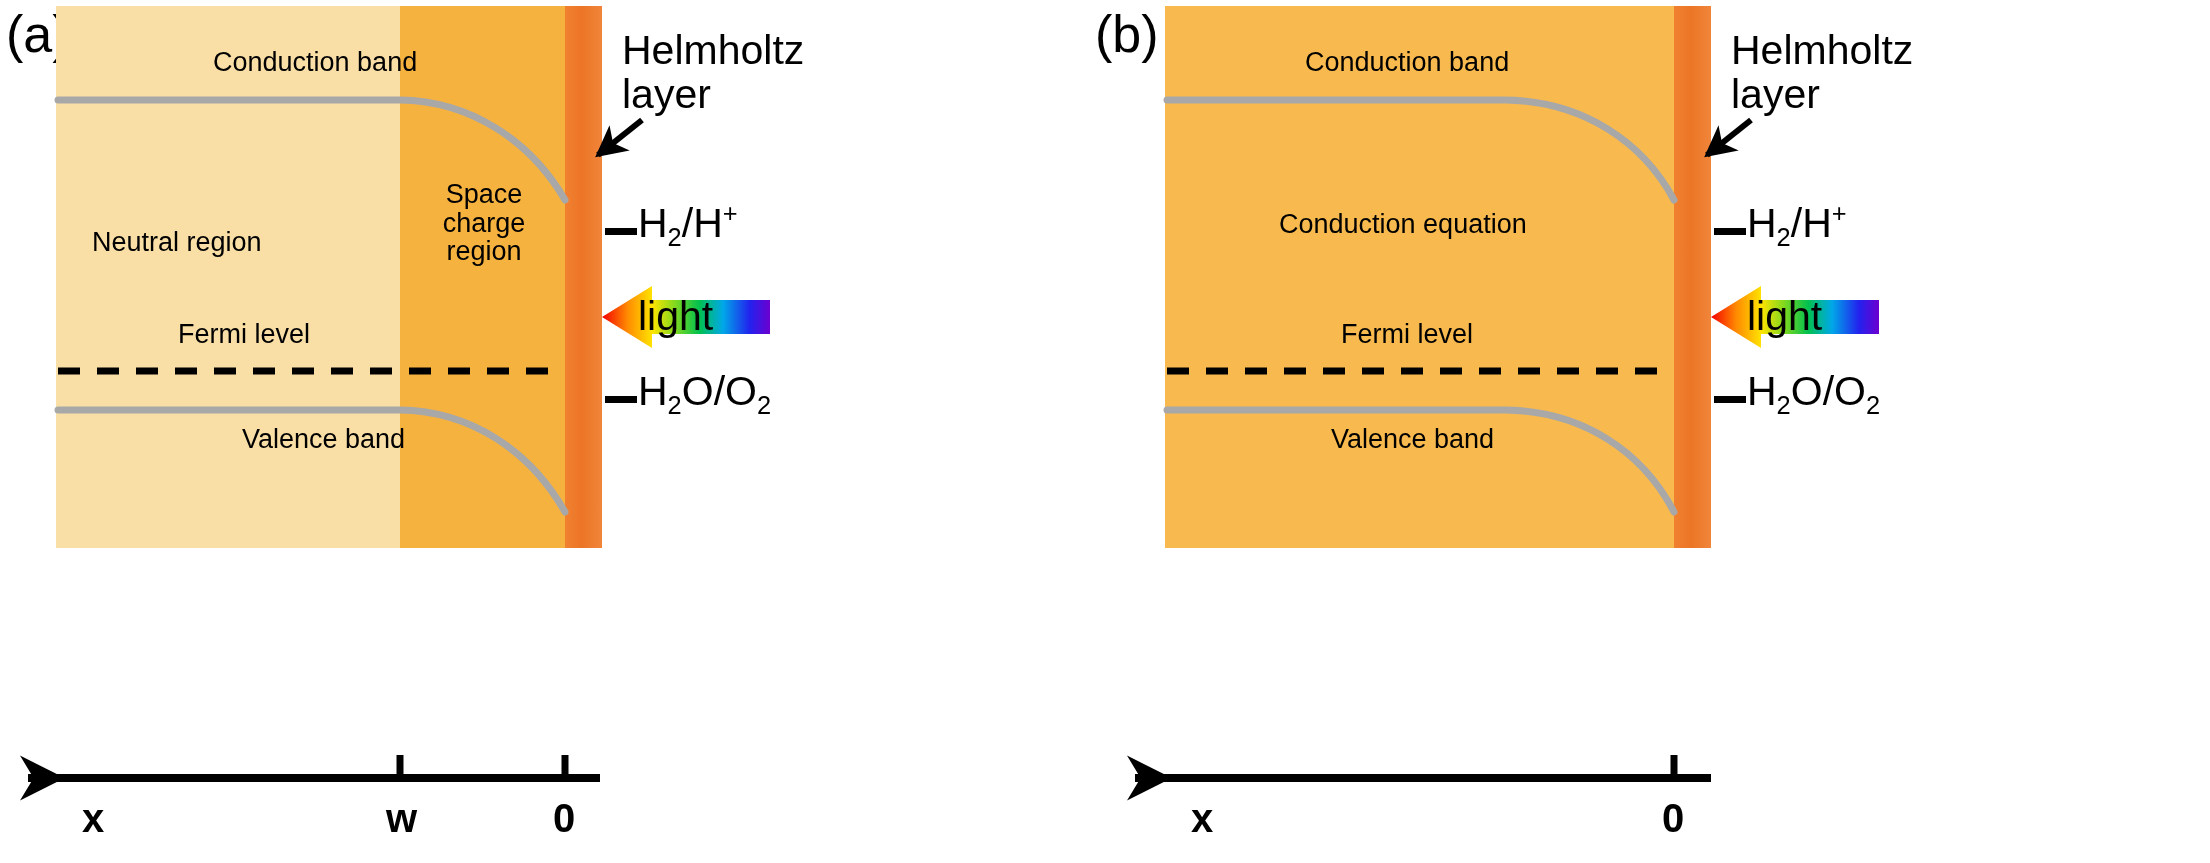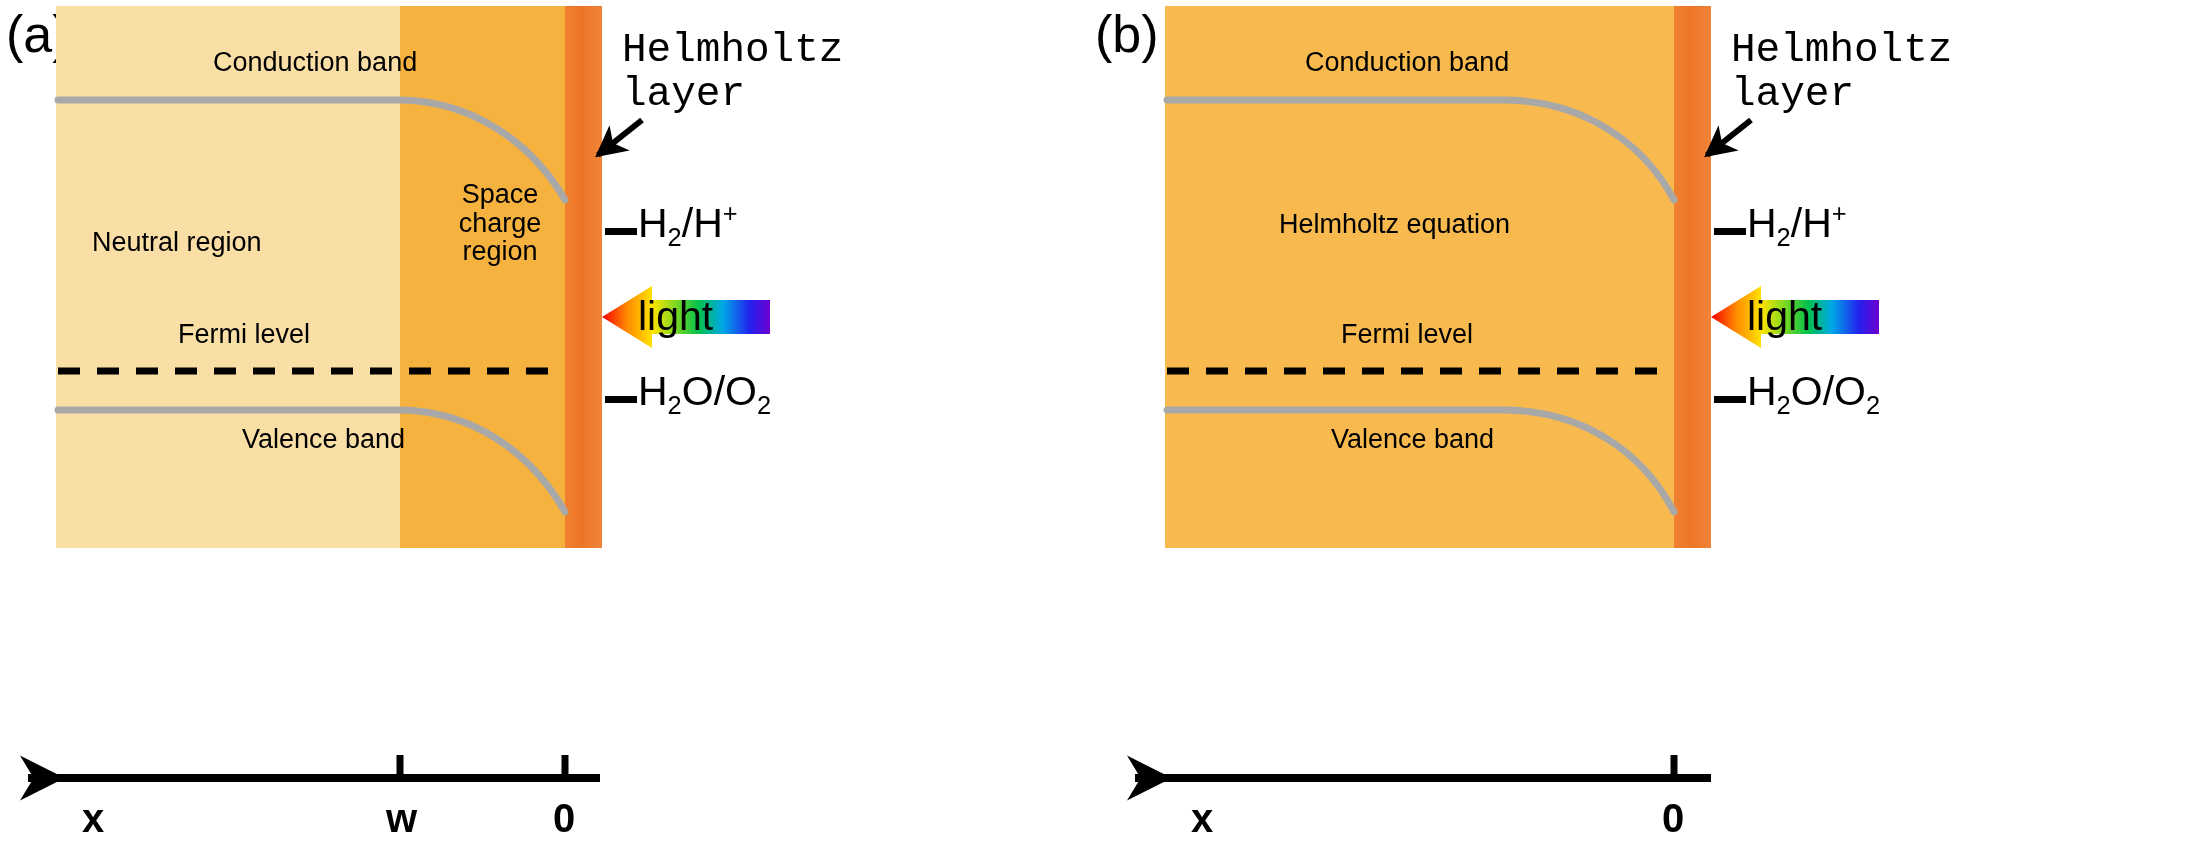--- a/index.html
+++ b/index.html
@@ -89,21 +89,20 @@
     height: 7px;
   }
 
   
   .helm-callout {
     position: absolute;
     font-size: 41px;
     color: #000;
     line-height: 1.08;
     white-space: nowrap;
-    font-family: Liberation Mono, monospace;
   }
 
   
   .light-arrow {
     position: absolute;
   }
   .light-text {
     position: absolute;
     font-size: 41px;
     color: #000;
@@ -142,21 +141,21 @@
 
       <path d="M 58,100 L 400,100 C 470,101 530,140 565,200" fill="none" stroke="#A8A8A8" stroke-width="7" stroke-linecap="round"></path>
 
       <path d="M 58,410 L 400,410 C 470,411 530,450 565,512" fill="none" stroke="#A8A8A8" stroke-width="7" stroke-linecap="round"></path>
 
       <line x1="58" y1="371" x2="565" y2="371" stroke="#000" stroke-width="7" stroke-dasharray="22 17"></line>
     </svg>
 
     <div class="lbl" style="left:213px; top:48px;">Conduction band</div>
     <div class="lbl" style="left:92px; top:228px;">Neutral region</div>
-    <div class="lbl multi" style="left:424px; top:180px; width:152px;">Space charge region</div>
+    <div class="lbl multi" style="left:408px; top:180px; width:152px;">Space charge region</div>
     <div class="lbl" style="left:178px; top:320px;">Fermi level</div>
     <div class="lbl" style="left:242px; top:425px;">Valence band</div>
 
     <div class="helm-callout" style="left:622px; top:28px;">
       <span>Helmholtz</span><br>
       <span>layer</span>
     </div>
     <svg class="helm-arrow" style="position:absolute; left:580px; top:112px;" width="80" height="60">
       <defs>
         <marker id="ahA" markerWidth="6" markerHeight="6" refX="4.6" refY="3" orient="auto" markerUnits="strokeWidth">
@@ -211,21 +210,21 @@
     <div class="region bulk-region" style="left:60px; top:6px; width:509px; height:542px;"></div>
     <div class="region helmholtz-region" style="left:569px; top:6px; width:37px; height:542px;"></div>
 
     <svg class="bands-svg" width="1105" height="863">
       <path d="M 62,100 L 400,100 C 478,101 538,142 569,200" fill="none" stroke="#A8A8A8" stroke-width="7" stroke-linecap="round"></path>
       <path d="M 62,410 L 400,410 C 478,411 538,452 569,512" fill="none" stroke="#A8A8A8" stroke-width="7" stroke-linecap="round"></path>
       <line x1="62" y1="371" x2="569" y2="371" stroke="#000" stroke-width="7" stroke-dasharray="22 17"></line>
     </svg>
 
     <div class="lbl" style="left:200px; top:48px;">Conduction band</div>
-    <div class="lbl" style="left:174px; top:210px;">Helmholtz equation</div>
+    <div class="lbl" style="left:174px; top:210px;">Conduction equation</div>
     <div class="lbl" style="left:236px; top:320px;">Fermi level</div>
     <div class="lbl" style="left:226px; top:425px;">Valence band</div>
 
     <div class="helm-callout" style="left:626px; top:28px;">
       <span>Helmholtz</span><br>
       <span>layer</span>
     </div>
     <svg class="helm-arrow" style="position:absolute; left:584px; top:112px;" width="80" height="60">
       <defs>
         <marker id="ahB" markerWidth="6" markerHeight="6" refX="4.6" refY="3" orient="auto" markerUnits="strokeWidth">

